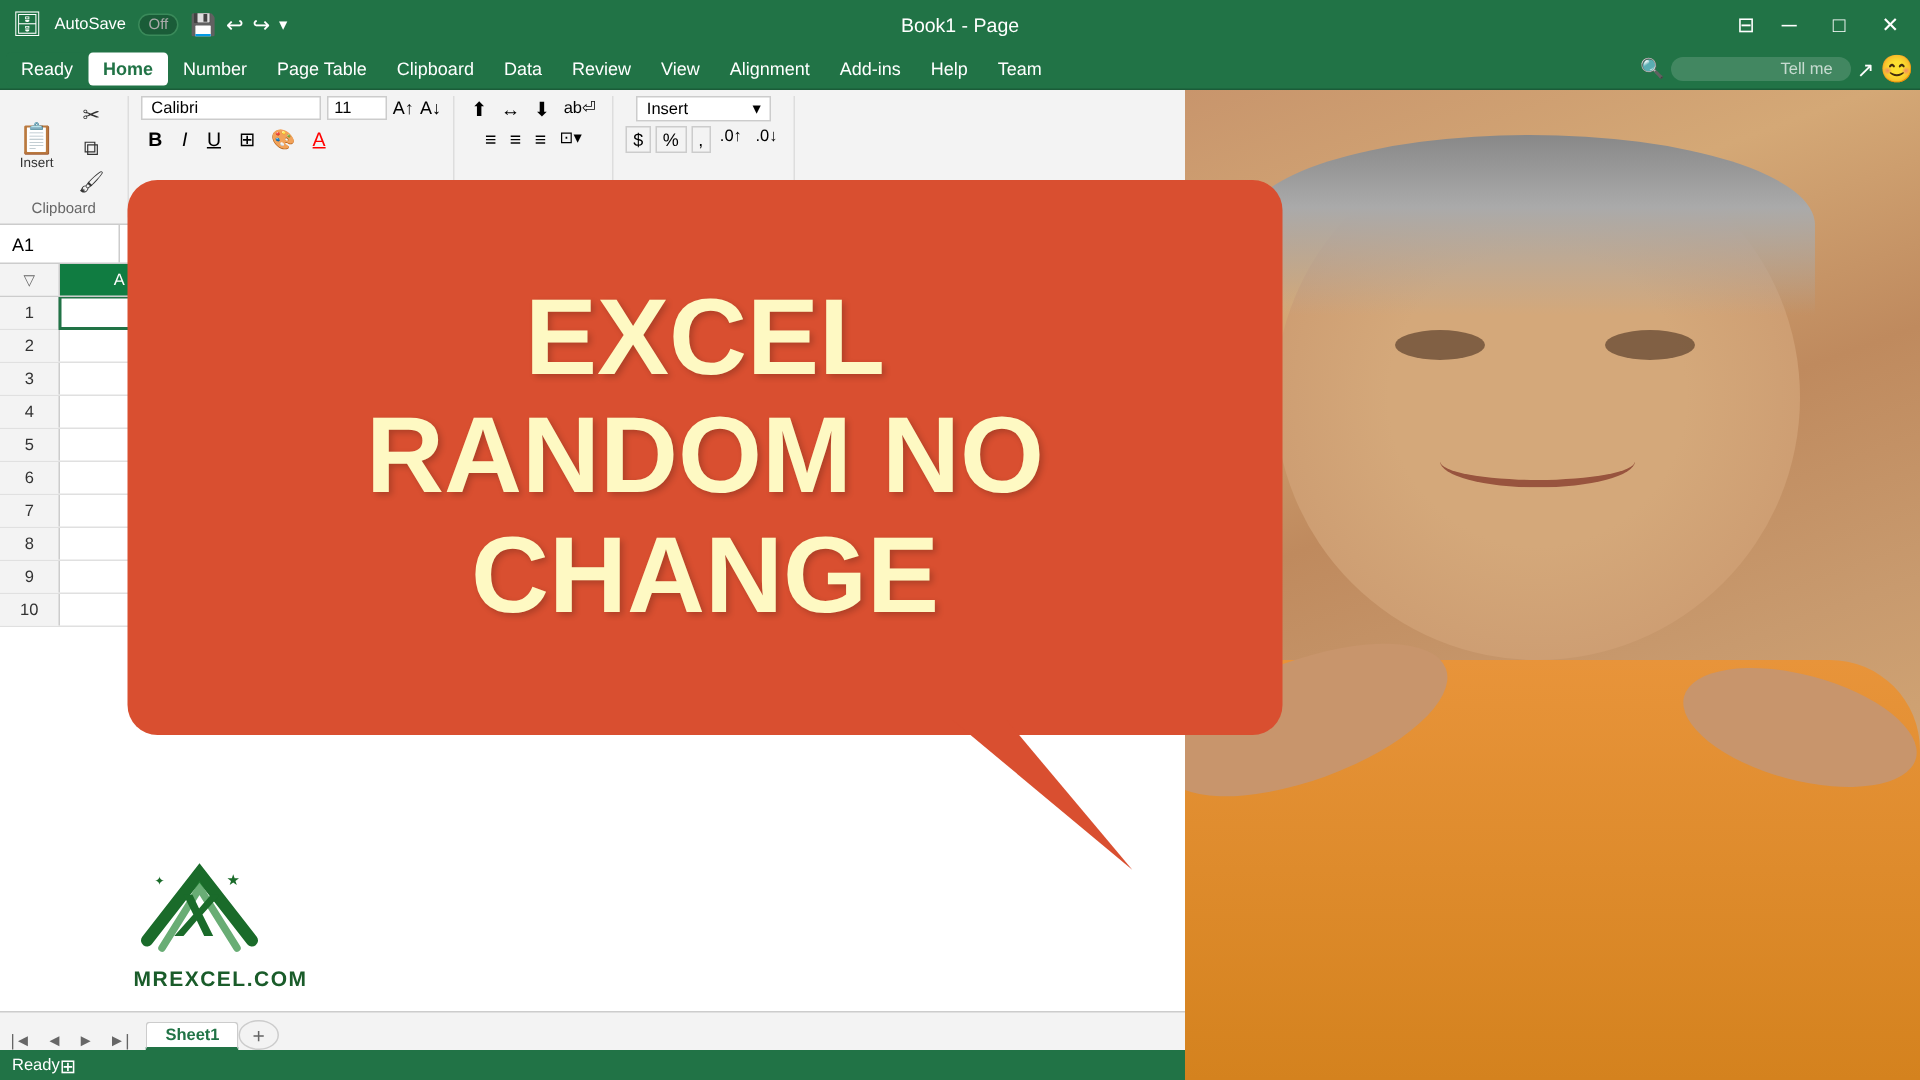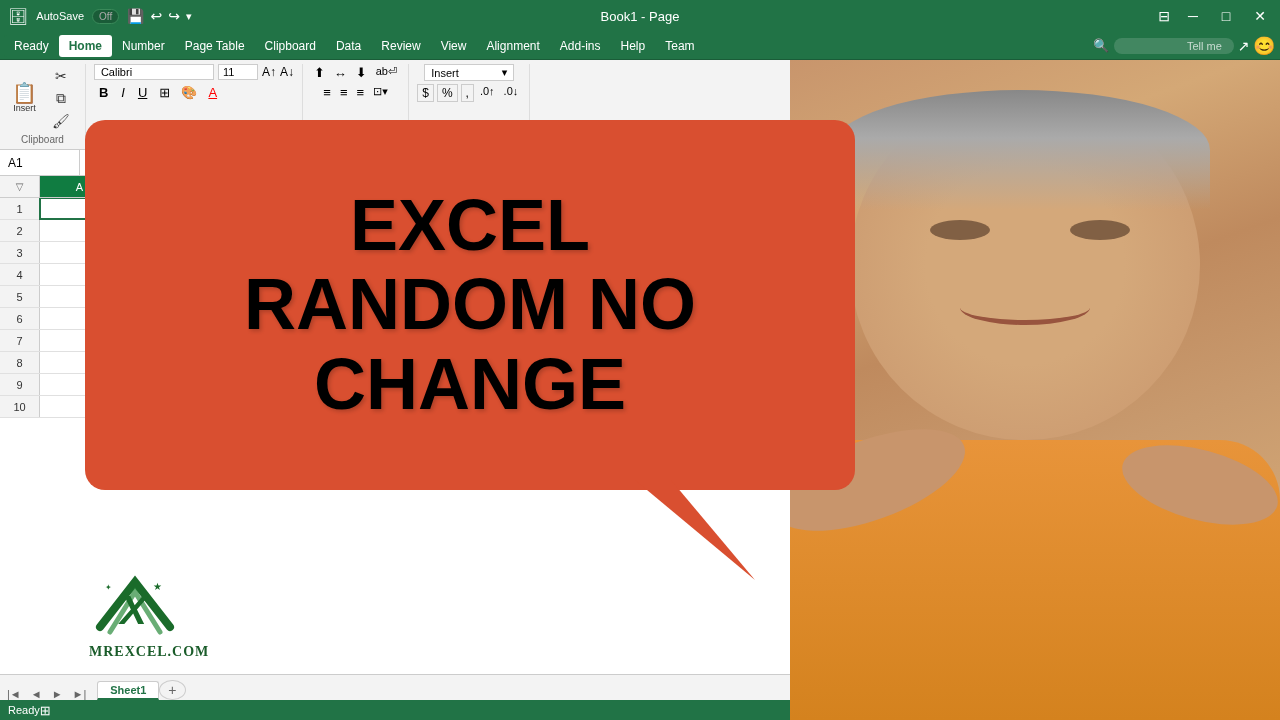--- a/index.html
+++ b/index.html
@@ -349,21 +349,21 @@
     .bubble-tail {
       position: absolute;
       bottom: -90px;
       right: 100px;
       width: 120px;
       height: 100px;
       background: #d94f30;
       clip-path: polygon(0 0, 30% 0, 100% 100%, 0 0);
     }
     .bubble-text {
-      color: #000000;
+      color: #fef9c3;
       font-size: 72px;
       font-weight: 900;
       text-align: center;
       line-height: 1.1;
       font-family: Arial, sans-serif;
       text-shadow: 2px 2px 4px rgba(0,0,0,0.2);
     }
 
     
     .mrexcel-logo {
@@ -781,15 +781,15 @@
 
         <path d="M5 55 L40 10 L75 55" stroke="#1a6b2a" stroke-width="8" fill="none" stroke-linecap="round"></path>
         <path d="M15 60 L40 20 L65 60" stroke="#2a8a3a" stroke-width="5" fill="none" stroke-linecap="round" opacity="0.7"></path>
 
         <text x="25" y="52" font-size="40" font-weight="900" fill="#1a6b2a" font-style="italic" font-family="Arial">X</text>
 
         <text x="58" y="18" font-size="10" fill="#1a6b2a">★</text>
         <text x="10" y="18" font-size="8" fill="#1a6b2a">✦</text>
       </svg>
     </div>
-    <div style="font-size:14px;font-weight:900;color:#1a5c2a;letter-spacing:1px;font-family:Liberation Serif, serif;padding-left:29px;">MREXCEL.COM</div>
+    <div style="font-size:14px;font-weight:900;color:#1a5c2a;letter-spacing:1px;font-family:Liberation Sans, sans-serif;padding-left:29px;">MREXCEL.COM</div>
   </div>
 </div>
 
 </body></html>

